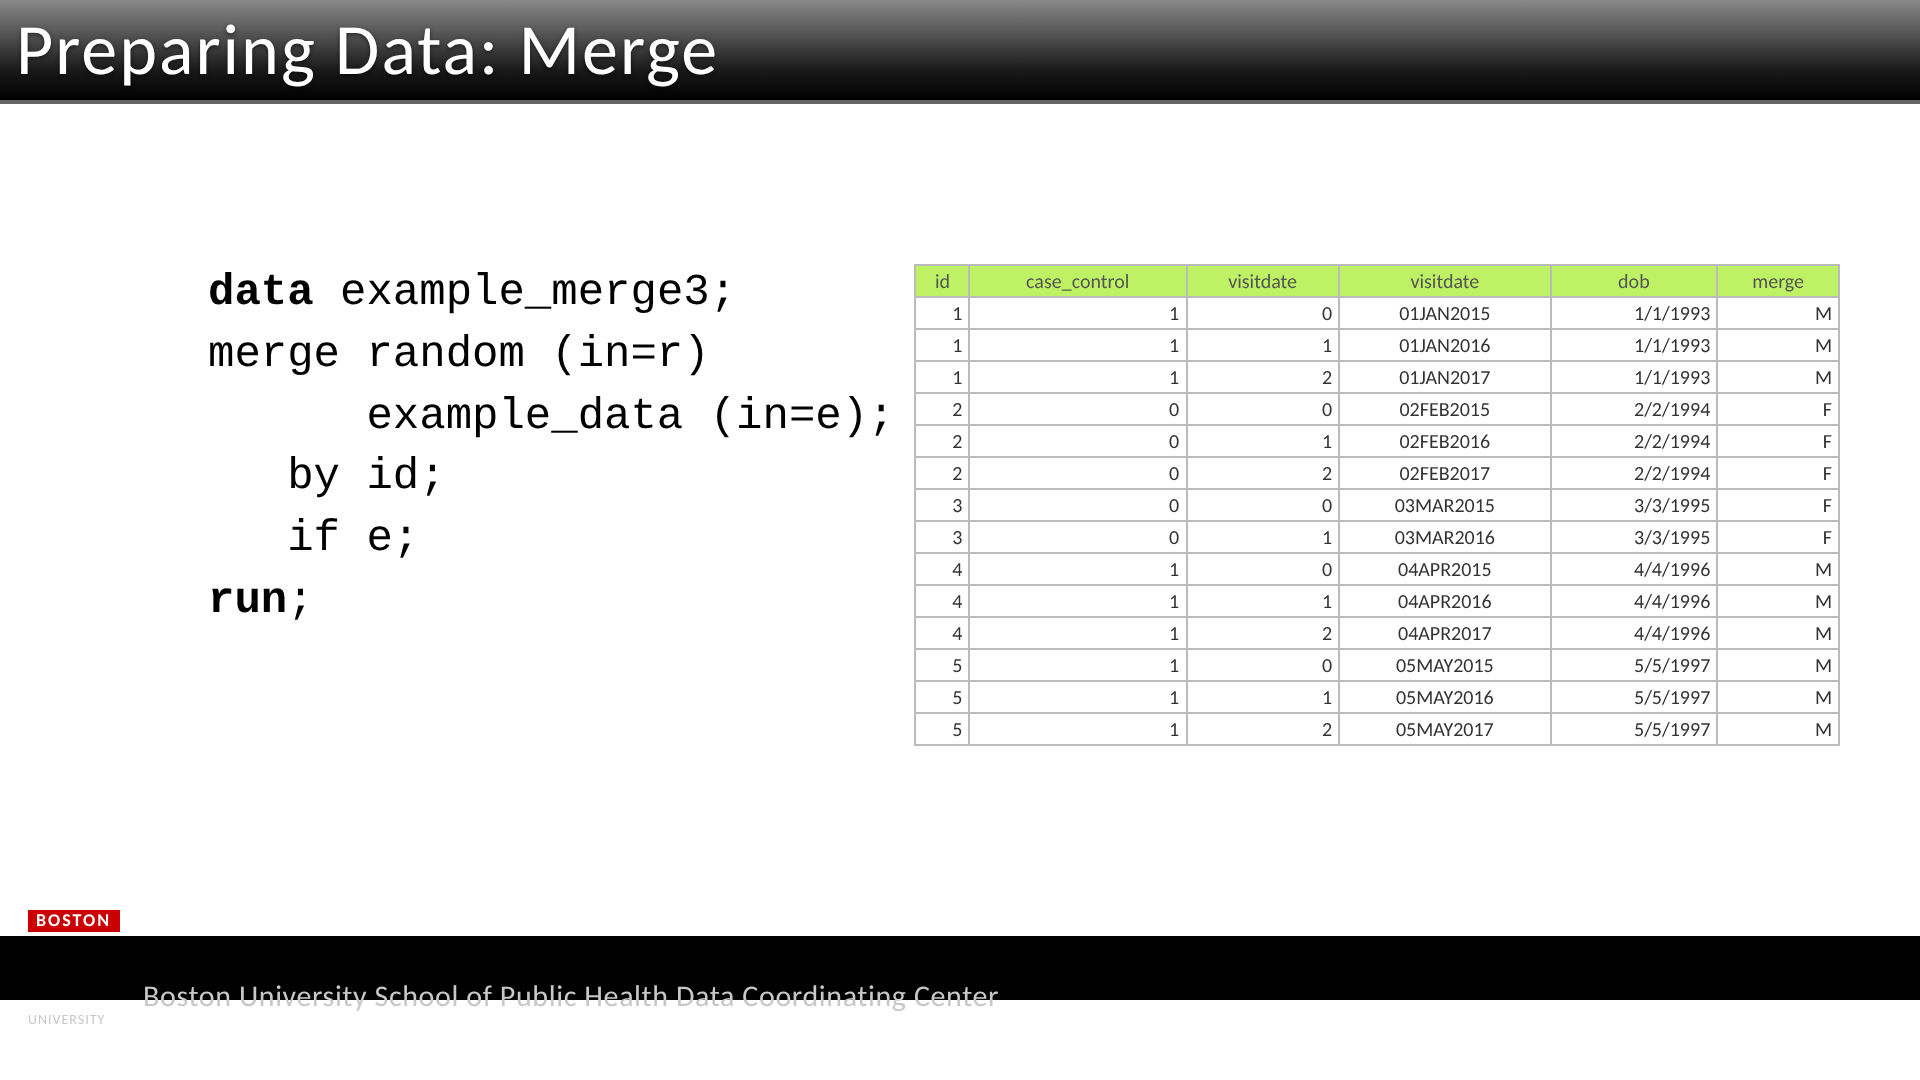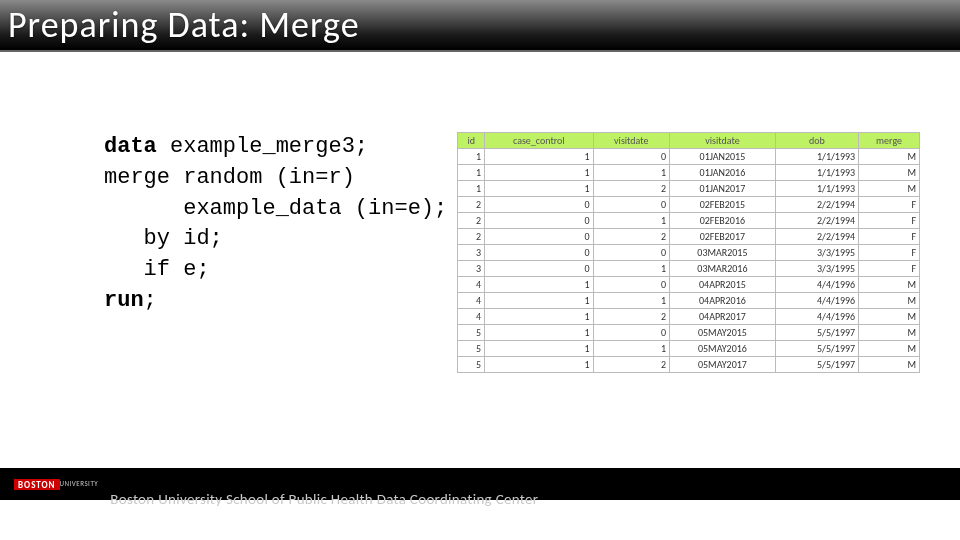--- a/index.html
+++ b/index.html
@@ -73,22 +73,23 @@
     width: 100%;
     height: 32px;
     background: #000;
     display: flex;
     align-items: center;
     padding-left: 14px;
     gap: 12px;
   }
   .logo {
     display: flex;
-    flex-direction: row;
+    flex-direction: column;
     line-height: 1;
+    gap: 39px;
   }
   .logo-top {
     background: #c00;
     color: #fff;
     font-size: 9px;
     font-weight: bold;
     padding: 1px 4px;
     letter-spacing: 1px;
   }
   .logo-bot {

